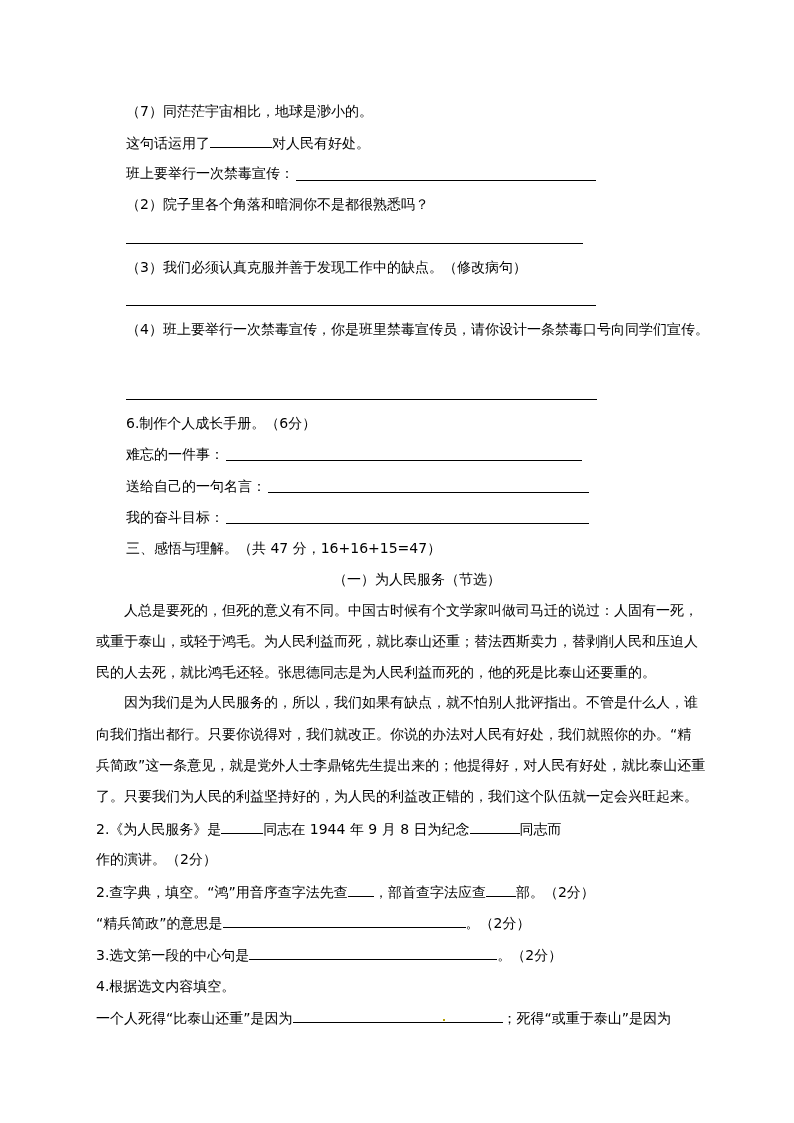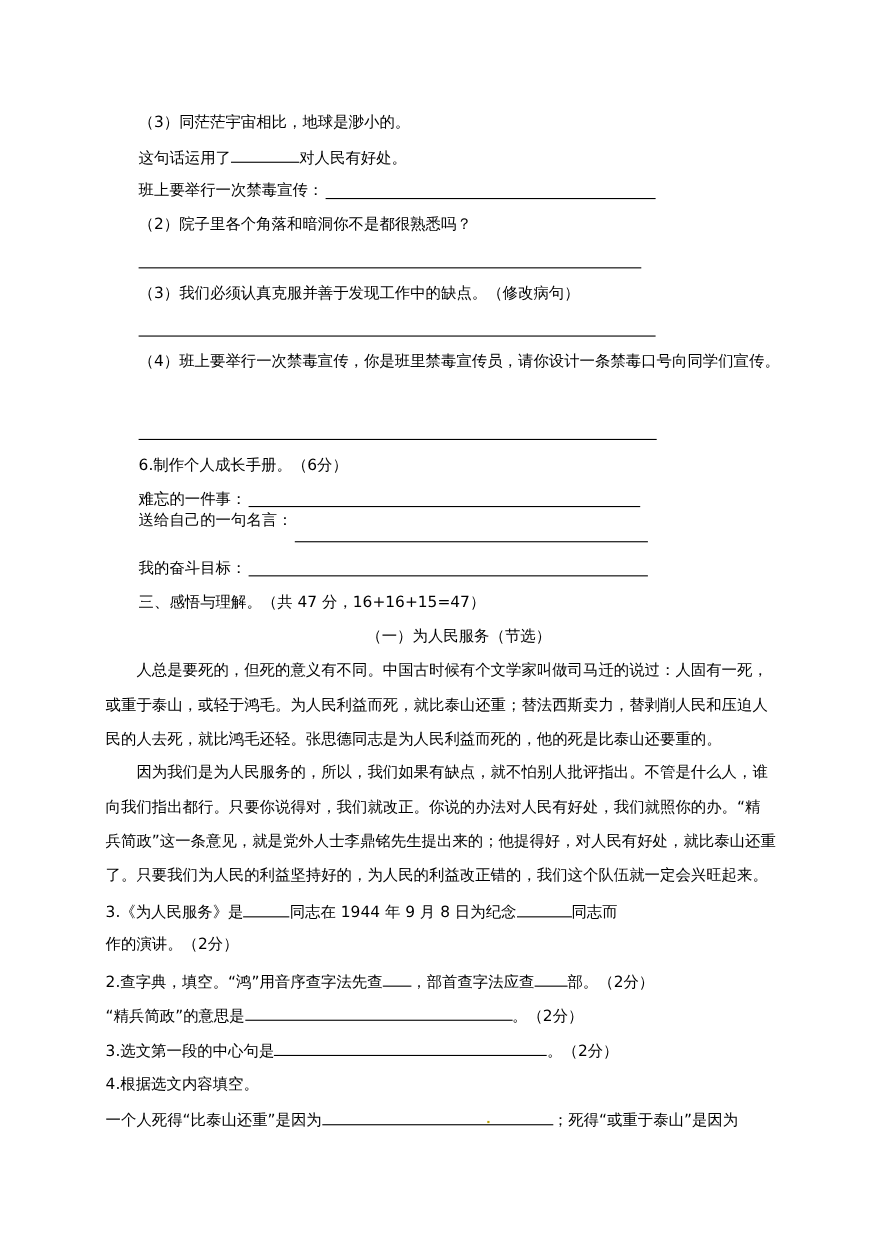--- a/index.html
+++ b/index.html
@@ -6,21 +6,21 @@
   body { width: 794px; height: 1123px; position: relative; overflow: hidden;
          font-family: "DejaVu Sans", "Liberation Sans", sans-serif; color: #000; }
   .ln { position: absolute; font-size: 14px; line-height: 16px; white-space: nowrap; letter-spacing: 0px; }
   .blank { display: inline-block; border-bottom: 1px solid #000; height: 13px; vertical-align: baseline; }
   .rule { position: absolute; height: 0; border-top: 1px solid #000; }
   .dot { position: absolute; width: 2px; height: 2px; background: #b8a000; }
 </style>
 </head>
 <body>
 
-<div class="ln" style="left:126px;top:103px">（3）同茫茫宇宙相比，地球是渺小的。</div>
+<div class="ln" style="left:126px;top:103px">（7）同茫茫宇宙相比，地球是渺小的。</div>
 
 <div class="ln" style="left:126px;top:134px">
   <span>这句话运用了</span><span class="blank" style="width:62px"></span><span>对人民有好处。</span>
 </div>
 
 <div class="ln" style="left:126px;top:165px">
   <span>班上要举行一次禁毒宣传：</span>
 </div>
 <div class="rule" style="left:296px;top:180px;width:300px"></div>
 
@@ -31,40 +31,40 @@
 <div class="rule" style="left:126px;top:305px;width:470px"></div>
 
 <div class="ln" style="left:126px;top:321px">（4）班上要举行一次禁毒宣传，你是班里禁毒宣传员，请你设计一条禁毒口号向同学们宣传。</div>
 <div class="rule" style="left:126px;top:399px;width:471px"></div>
 
 <div class="ln" style="left:126px;top:415px">6.制作个人成长手册。（6分）</div>
 
 <div class="ln" style="left:126px;top:446px">难忘的一件事：</div>
 <div class="rule" style="left:226px;top:460px;width:356px"></div>
 
-<div class="ln" style="left:126px;top:465px">送给自己的一句名言：</div>
+<div class="ln" style="left:126px;top:478px">送给自己的一句名言：</div>
 <div class="rule" style="left:268px;top:492px;width:321px"></div>
 
 <div class="ln" style="left:126px;top:509px">我的奋斗目标：</div>
 <div class="rule" style="left:226px;top:523px;width:363px"></div>
 
 <div class="ln" style="left:126px;top:540px">三、感悟与理解。（共 47 分，16+16+15=47）</div>
 
 <div class="ln" style="left:333px;top:571px">（一）为人民服务（节选）</div>
 
 <div class="ln" style="left:124px;top:602px">人总是要死的，但死的意义有不同。中国古时候有个文学家叫做司马迁的说过：人固有一死，</div>
 <div class="ln" style="left:96px;top:633px">或重于泰山，或轻于鸿毛。为人民利益而死，就比泰山还重；替法西斯卖力，替剥削人民和压迫人</div>
 <div class="ln" style="left:96px;top:664px">民的人去死，就比鸿毛还轻。张思德同志是为人民利益而死的，他的死是比泰山还要重的。</div>
 <div class="ln" style="left:124px;top:694px">因为我们是为人民服务的，所以，我们如果有缺点，就不怕别人批评指出。不管是什么人，谁</div>
 <div class="ln" style="left:96px;top:726px">向我们指出都行。只要你说得对，我们就改正。你说的办法对人民有好处，我们就照你的办。“精</div>
 <div class="ln" style="left:96px;top:757px">兵简政”这一条意见，就是党外人士李鼎铭先生提出来的；他提得好，对人民有好处，就比泰山还重</div>
 <div class="ln" style="left:96px;top:788px">了。只要我们为人民的利益坚持好的，为人民的利益改正错的，我们这个队伍就一定会兴旺起来。</div>
 
 <div class="ln" style="left:96px;top:820px">
-  <span>3.《为人民服务》是</span><span class="blank" style="width:42px"></span><span>同志在 1944 年 9 月 8 日为纪念</span><span class="blank" style="width:50px"></span><span>同志而</span>
+  <span>2.《为人民服务》是</span><span class="blank" style="width:42px"></span><span>同志在 1944 年 9 月 8 日为纪念</span><span class="blank" style="width:50px"></span><span>同志而</span>
 </div>
 <div class="ln" style="left:96px;top:851px">作的演讲。（2分）</div>
 
 <div class="ln" style="left:96px;top:883px">
   <span>2.查字典，填空。“鸿”用音序查字法先查</span><span class="blank" style="width:26px"></span><span>，部首查字法应查</span><span class="blank" style="width:30px"></span><span>部。（2分）</span>
 </div>
 
 <div class="ln" style="left:96px;top:914px">
   <span>“精兵简政”的意思是</span><span class="blank" style="width:243px"></span><span>。（2分）</span>
 </div>

